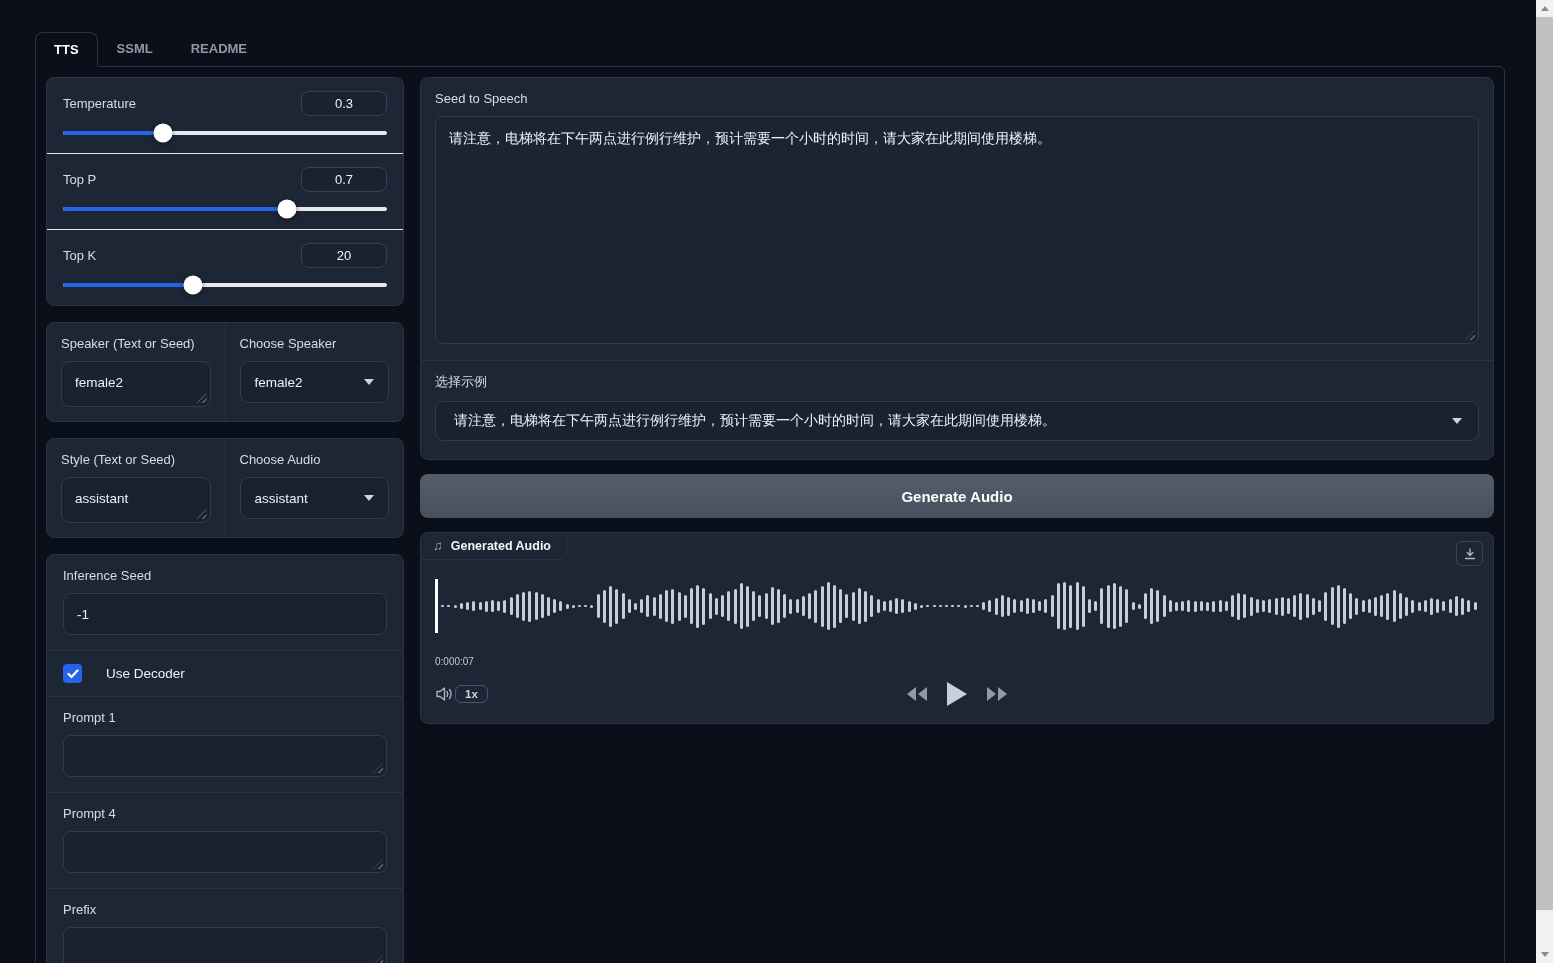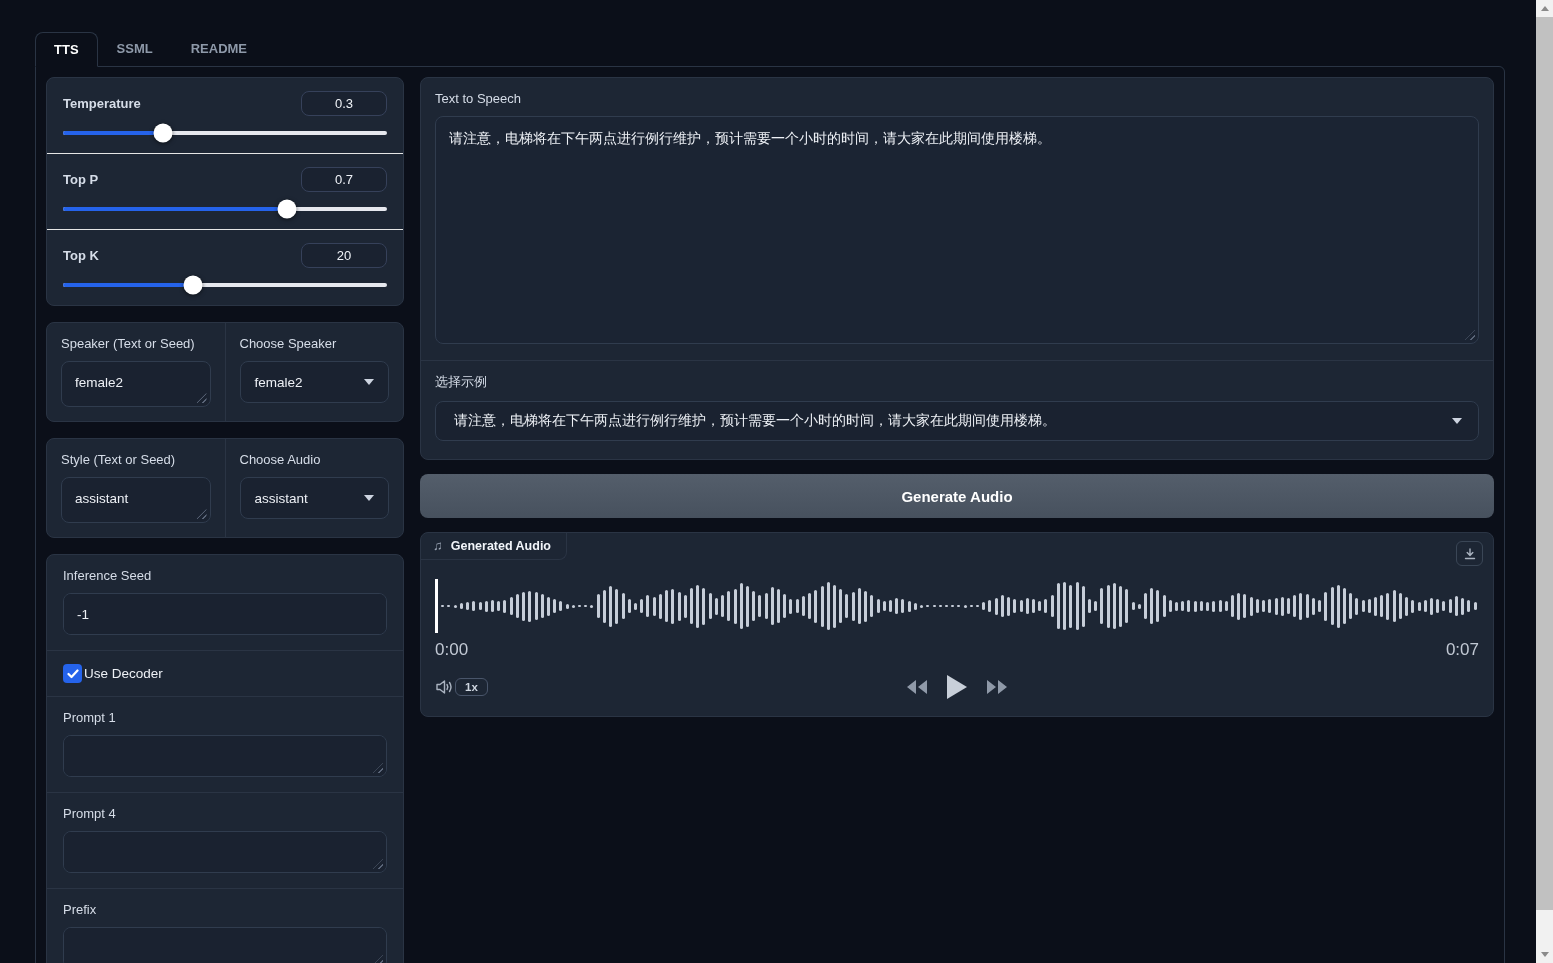--- a/index.html
+++ b/index.html
@@ -30,21 +30,21 @@
   .right-col { flex:1; display:flex; flex-direction:column; gap:14px; }
 
   .panel { background:#1d2634; border:1px solid #2a3444; border-radius:8px; overflow:hidden; }
 
   .lbl { display:block; font-size:13px; color:#d6dde8; margin-bottom:10px; }
 
   
   .slider-row { padding:13px 16px 18px; }
   .slider-row + .slider-row { border-top:1px solid #e5e5e5; }
   .slider-head { display:flex; justify-content:space-between; align-items:center; }
-  .slider-label { font-size:13px; color:#d6dde8;font-weight:bold; }
+  .slider-label { font-size:13px; color:#d6dde8; }
   .value-box {
     min-width:86px; padding:4px 10px; text-align:center; font-size:13px; color:#f0f3f8;
     background:#1a2230; border:1px solid #36415a; border-radius:8px; cursor:text;
   }
   .track { margin-top:15px; position:relative; height:4px; background:#e6e8ee; border-radius:3px; }
   .fill { position:absolute; left:0; top:0; height:100%; border-radius:3px; background:#2563eb; }
   .handle {
     position:absolute; top:50%; transform:translate(-50%,-50%);
     width:19px; height:19px; border-radius:50%; background:#ffffff;
     box-shadow:0 1px 4px rgba(0,0,0,.55); cursor:grab;
@@ -72,21 +72,21 @@
   .dropdown {
     display:flex; align-items:center; justify-content:space-between;
     background:#1a2230; border:1px solid #303c4e; border-radius:8px;
     height:42px; padding:0 14px; cursor:pointer; font-size:13.5px; color:#eef1f6;
   }
   .caret { width:0; height:0; border-left:5px solid transparent; border-right:5px solid transparent; border-top:6px solid #cdd4e0; }
 
   .sec { padding:13px 16px 15px; }
   .sec + .sec { border-top:1px solid #2a3444; }
 
-  .check-row { display:flex; align-items:center; gap:2px; padding:13px 16px; }
+  .check-row { display:flex; align-items:center; gap:24px; padding:13px 16px; }
   .checkbox {
     width:19px; height:19px; border-radius:4px; background:#2563eb;
     display:flex; align-items:center; justify-content:center; cursor:pointer; flex:none;
   }
   .check-label { font-size:13.5px; color:#eef1f6; cursor:pointer; }
 
   
   .tts-top { padding:13px 14px 16px; }
   .tts-divider { border-top:1px solid #2a3444; }
   .tts-bottom { padding:12px 14px 18px; }
@@ -110,21 +110,21 @@
     border-radius:0 0 8px 0; font-size:12.5px; font-weight:700; color:#f2f5fa;
   }
   .music-icon { color:#9aa4b4; font-size:13px; font-weight:400; }
   .download-btn {
     margin:8px 10px 0 0; width:27px; height:25px; border:1px solid #3a4656; border-radius:6px;
     display:flex; align-items:center; justify-content:center; cursor:pointer; background:transparent;
   }
   .waveform { margin-top:12px; height:56px; position:relative; display:flex; align-items:center; justify-content:space-between; }
   .waveform .bar { width:3px; border-radius:2px; background:#c6cdd8; flex:none; }
   .playhead { position:absolute; left:0; top:50%; transform:translateY(-50%); width:3px; height:54px; background:#ffffff; }
-  .time-row { display:flex; justify-content:space-between; font-size:17px; color:#c2c9d4; margin-top:6px; }
+  .time-row { display:flex; font-size:10px; color:#c2c9d4; margin-top:22px; }
   .controls { margin-top:10px; position:relative; height:34px; }
   .ctrl-left { position:absolute; left:0; top:50%; transform:translateY(-50%); display:flex; align-items:center; }
   .speed-btn {
     border:1px solid #49556a; border-radius:6px; padding:2px 9px;
     font-size:11.5px; font-weight:600; color:#cfd6e0; background:transparent; cursor:pointer;
     font-family:"Liberation Sans","DejaVu Sans",sans-serif;
   }
   .ctrl-center { position:absolute; left:50%; top:50%; transform:translate(-50%,-50%); display:flex; align-items:center; gap:18px; }
   .icon-btn { background:none; border:none; cursor:pointer; padding:0; display:flex; align-items:center; }
 
@@ -249,21 +249,21 @@
           </div>
         </div>
       </div>
 
     </div>
 
     <div class="right-col">
 
       <div class="panel">
         <div class="tts-top">
-          <span class="lbl">Text to Speech</span>
+          <span class="lbl">Seed to Speech</span>
           <div class="ta-wrap">
             <textarea class="big-ta" style="">请注意，电梯将在下午两点进行例行维护，预计需要一个小时的时间，请大家在此期间使用楼梯。</textarea>
           </div>
         </div>
         <div class="tts-divider"></div>
         <div class="tts-bottom">
           <span class="lbl">选择示例</span>
           <div class="dropdown example-dd">
             <span>请注意，电梯将在下午两点进行例行维护，预计需要一个小时的时间，请大家在此期间使用楼梯。</span>
             <span class="caret"></span>

